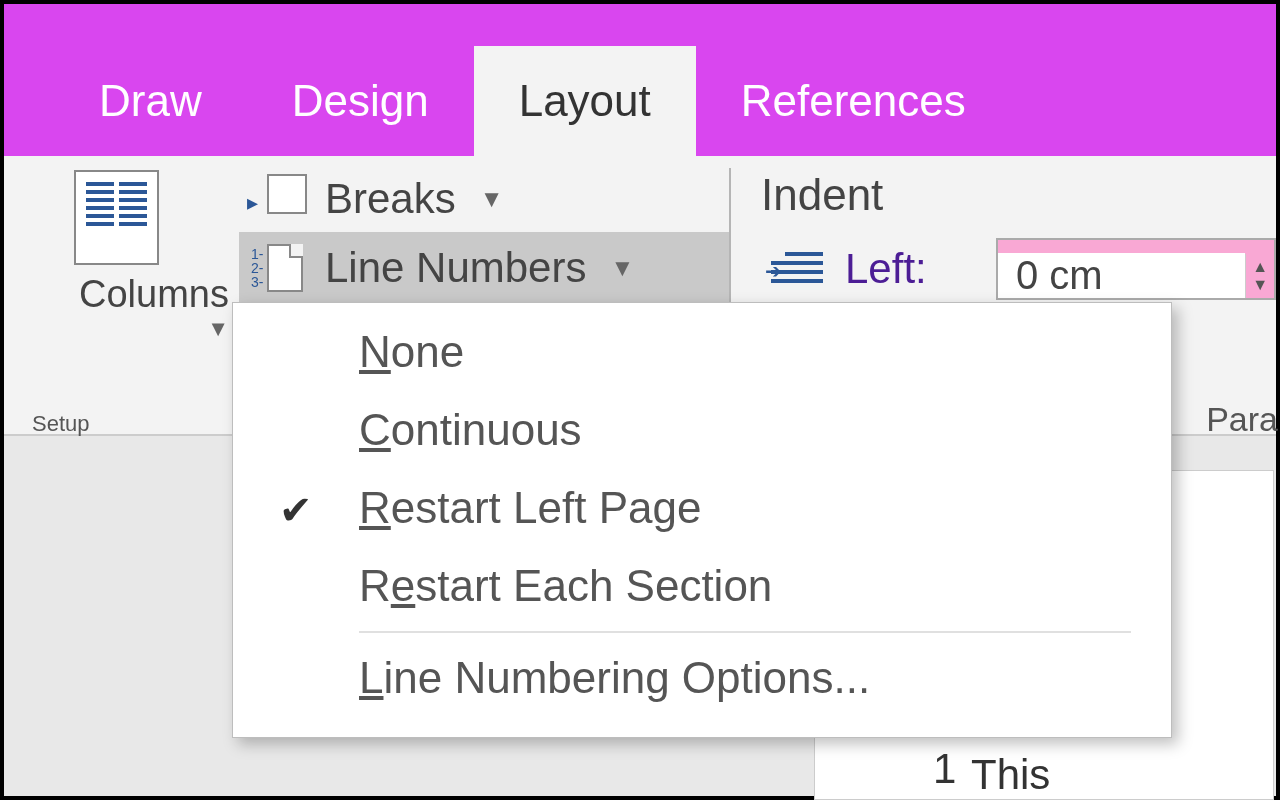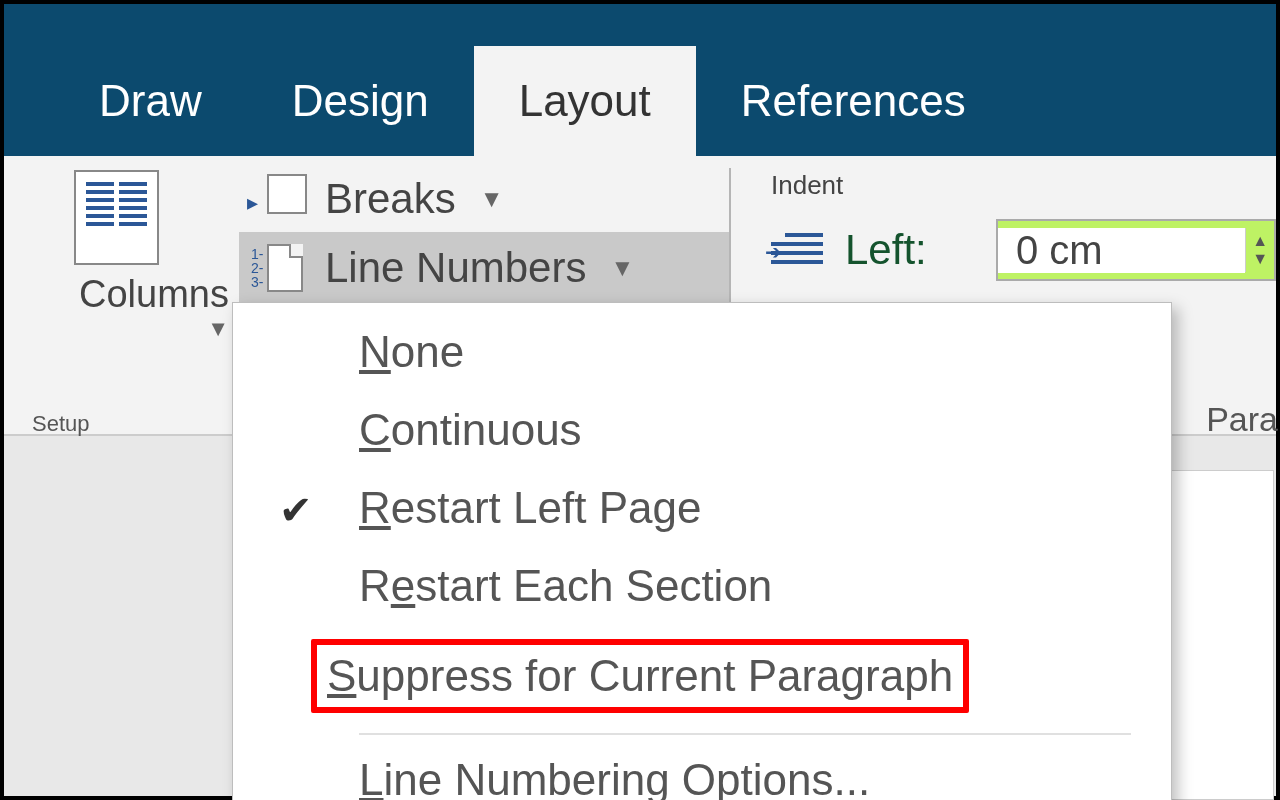--- a/index.html
+++ b/index.html
@@ -1,21 +1,21 @@
 <!DOCTYPE html>
 <html><head>
 <meta charset="utf-8">
 <style>
   * { box-sizing: border-box; margin: 0; padding: 0; font-family: "Segoe UI", Arial, sans-serif; }
   html, body { width: 1280px; height: 800px; overflow: hidden; background: #fff; }
   .frame { width: 1280px; height: 800px; border: 4px solid #000; position: relative; background: #e8e8e8; }
   
   
   .tabs-bar {
-    background: #0c4a6e;
+    background: #d946ef;
     height: 152px;
     display: flex;
     align-items: flex-end;
     padding-left: 50px;
     position: relative;
   }
   .tab {
     color: #fff;
     font-size: 44px;
     font-weight: 400;
@@ -74,28 +74,28 @@
   .breaks-icon .pg { border:2px solid #888; background:#fff; width:40px; height:40px; position:absolute; right:0; top:0; }
   .breaks-icon .arrow { position:absolute; left:-4px; top:16px; color:#2b5797; font-size:22px; }
   .ln-icon { width:56px; height:56px; position:relative; display:flex; align-items:center; gap:4px; }
   .ln-nums { font-size:14px; color:#2b5797; line-height:14px; }
   .ln-page { width:36px; height:48px; border:2px solid #888; background:#fff; position:relative; }
   .ln-page::before { content:""; position:absolute; right:-2px; top:-2px; width:12px; height:12px; background:#f3f3f3; border-left:2px solid #888; border-bottom:2px solid #888; }
   .caret-sm { color:#666; font-size:24px; margin-left:6px; }
   
   
   .indent-group { padding-top: 14px; position: relative; flex:1; }
-  .indent-title { font-size:26px; color:#444; padding-left:40px; }
+  .indent-title { font-size:44px; color:#444; padding-left:30px; }
   .indent-row { display:flex; align-items:center; gap:22px; padding: 18px 0 0 40px; }
   .indent-icon { width:52px; height:44px; position:relative; }
   .indent-icon .lines { position:absolute; inset:0; }
   .indent-icon .l { height:4px; background:#2b5797; margin:5px 0; }
   .indent-icon .arrow { position:absolute; left:-6px; top:12px; color:#2b5797; font-size:20px; }
-  .indent-label { font-size:42px; color:#14532d; }
-  .spin-input { display:flex; align-items:center; border:2px solid #aaa; background:#bef264; height:62px; margin-left:auto; margin-right:0; flex:1; max-width:280px; }
+  .indent-label { font-size:42px; color:#4c1d95; }
+  .spin-input { display:flex; align-items:flex-end; border:2px solid #aaa; background:#f9a8d4; height:62px; margin-left:auto; margin-right:0; flex:1; max-width:280px; }
   .spin-input input { border:none; outline:none; font-size:40px; padding: 0 18px; width:100%; color:#444; }
   .spin-arrows { display:flex; flex-direction:column; justify-content:space-between; padding:4px 6px; color:#555; font-size:16px; border-left:1px solid #ccc; }
   .para-label { position:absolute; right:-2px; top:244px; font-size:34px; color:#555; }
   
   
   .doc-area {
     position:absolute; left:4px; right:4px; top:436px; bottom:4px;
     background:#e8e8e8;
   }
   .doc-page { position:absolute; right:-2px; top:30px; width:460px; height:330px; background:#fff; border:1px solid #ccc; padding: 280px 0 0 156px; font-size:42px; color:#333; }
@@ -227,25 +227,20 @@
       <span class="lbl"><span class="mnem">C</span><span>ontinuous</span></span>
     </div>
     <div class="menu-item">
       <span class="check">✔</span>
       <span class="lbl"><span class="mnem">R</span><span>estart Left Page</span></span>
     </div>
     <div class="menu-item">
       <span class="check"></span>
       <span class="lbl"><span>R</span><span class="mnem">e</span><span>start Each Section</span></span>
     </div>
-    <div class="menu-item" style="padding-left:0;">
-      <span class="highlight-box">
-        <span class="lbl"><span class="mnem">S</span><span>uppress for Current Paragraph</span></span>
-      </span>
-    </div>
     <div class="menu-sep"></div>
     <div class="menu-item">
       <span class="check"></span>
       <span class="lbl"><span class="mnem">L</span><span>ine Numbering Options...</span></span>
     </div>
   </div>
 
 </div>
 
 </body></html>

